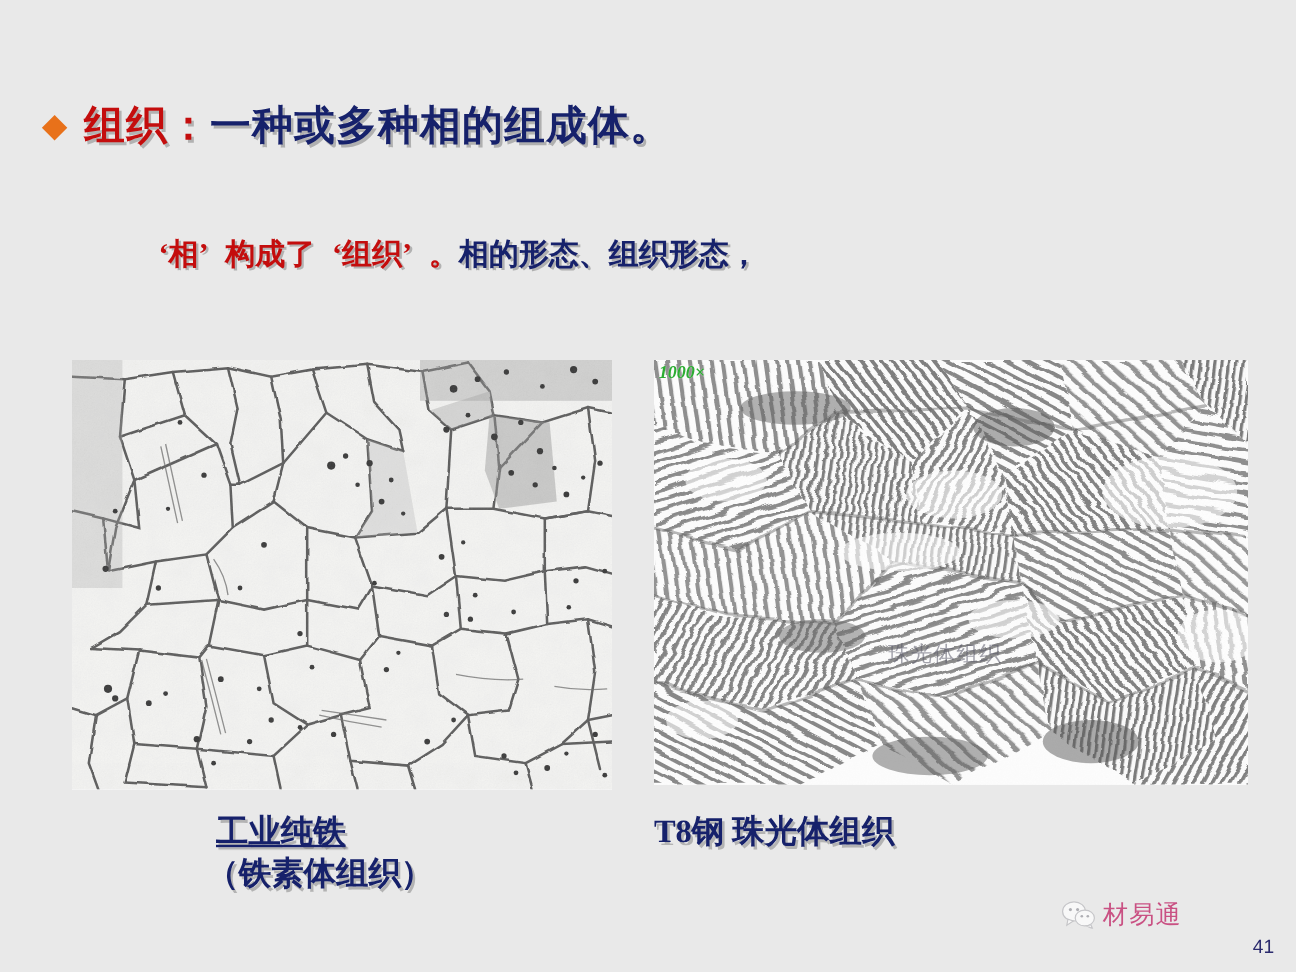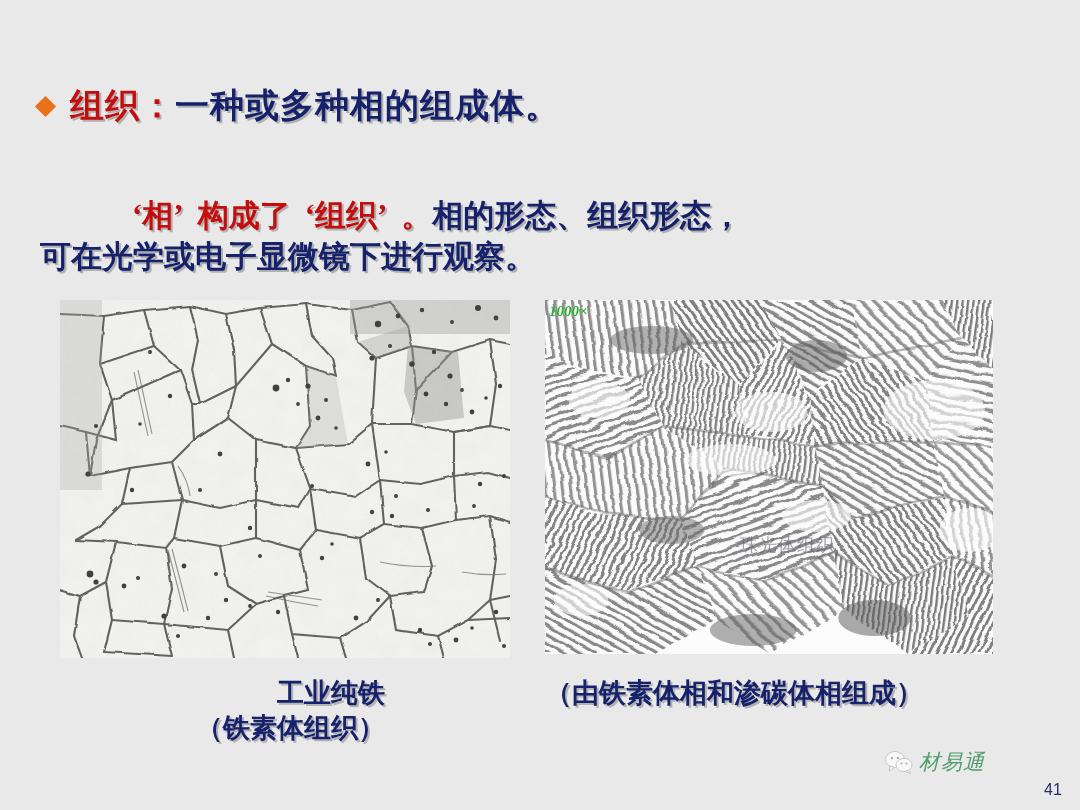--- a/index.html
+++ b/index.html
@@ -54,21 +54,21 @@
     color: #16216b;
     text-shadow: 2px 2px 0 rgba(120,120,120,0.5);
   }
 
   
   .para {
     position: absolute;
     left: 40px;
     top: 196px;
     width: 1020px;
-    font-size: 31px;
+    font-size: 25px;
     font-weight: bold;
     line-height: 1.32;
     letter-spacing: 0px;
   }
   .para .indent {
     display: inline-block;
     width: 92px;
   }
   .para .sp {
     display: inline-block;
@@ -83,21 +83,21 @@
   }
   #fig-ferrite {
     left: 60px;
     top: 300px;
     width: 450px;
     height: 358px;
   }
   #fig-pearlite {
     left: 545px;
     top: 300px;
-    width: 448px;
+    width: 495px;
     height: 354px;
   }
   .figure svg {
     display: block;
     width: 100%;
     height: 100%;
   }
   .mag-label {
     position: absolute;
     left: 4px;
@@ -127,27 +127,27 @@
     text-shadow: 2px 2px 0 rgba(125,125,125,0.5);
     line-height: 1.3;
   }
   #caption-left {
     left: 120px;
     top: 676px;
     font-size: 27px;
   }
   #caption-left .l1 {
     display: block;
+    text-decoration: underline;
     text-underline-offset: 2px;
     margin-left: 60px;
-    text-align: right;
   }
   #caption-left .l2 {
     display: block;
-    margin-left: 76px;
+    margin-left: 52px;
   }
   #caption-right {
     left: 545px;
     top: 676px;
     font-size: 27px;
   }
   #caption-right .l1 { display: block; }
   #caption-right .l2 { display: block; }
 
   
@@ -155,23 +155,22 @@
     position: absolute;
     left: 885px;
     top: 748px;
     display: flex;
     align-items: center;
     gap: 6px;
     opacity: 0.72;
   }
   #watermark .wm-text {
     font-size: 21px;
-    color: #15803d;
+    color: #be185d;
     font-family: "Liberation Serif", serif;
-    font-style: italic;
     letter-spacing: 1px;
   }
   .wechat-logo {
     width: 28px;
     height: 24px;
     position: relative;
   }
 
   #page-number {
     position: absolute;
@@ -186,21 +185,21 @@
 <body>
 
 <div id="slide">
 
   <div class="bullet-row">
     <div class="diamond-bullet"></div>
     <div class="heading-text"><span class="red">组织：</span><span class="navy">一种或多种相的组成体。</span></div>
   </div>
 
   <div class="para">
-    <span class="indent"></span><span class="red">‘相’</span><span class="sp"></span><span class="red">构成了</span><span class="sp"></span><span class="red">‘组织’</span><span class="sp"></span><span class="red">。</span><span class="navy">相的形态、组织形态，</span><br><span class="navy">可在光学或电子显微镜下进行观察。</span>
+    <span class="indent"></span><span class="red">‘相’</span><span class="sp"></span><span class="red">构成了</span><span class="sp"></span><span class="red">‘组织’</span><span class="sp"></span><span class="red">。</span><span class="navy">相的形态、组织形态，</span><br>
   </div>
 
   <div class="figure" id="fig-ferrite">
     <svg viewBox="0 0 450 358" preserveAspectRatio="none">
       <defs>
         <filter id="grain-noise-l">
           <feTurbulence type="fractalNoise" baseFrequency="0.85" numOctaves="3" seed="7"></feTurbulence>
           <feColorMatrix type="saturate" values="0"></feColorMatrix>
           <feComponentTransfer>
               <feFuncA type="linear" slope="0.30" intercept="0"></feFuncA>
@@ -506,21 +505,21 @@
     <div class="mag-label">1000×</div>
     <div class="inner-annot">珠光体组织</div>
   </div>
 
   <div class="caption" id="caption-left">
     <span class="l1">工业纯铁</span>
     <span class="l2">（铁素体组织）</span>
   </div>
 
   <div class="caption" id="caption-right">
-    <span class="l2">（由铁素体相和渗碳体相组成）</span>
+    <span class="l1">T8钢 珠光体组织</span>
   </div>
 
   <div id="watermark">
     <span class="wechat-logo">
       <svg viewBox="0 0 28 24" width="28" height="24">
         <ellipse cx="10" cy="9.5" rx="9.5" ry="8" fill="#ffffff" stroke="#b9b9bd" stroke-width="1"></ellipse>
         <path d="M5 16 L4 21 L9.5 17.5 Z" fill="#ffffff" stroke="#b9b9bd" stroke-width="1"></path>
         <circle cx="7" cy="8" r="1.3" fill="#9a9aa0"></circle>
         <circle cx="13" cy="8" r="1.3" fill="#9a9aa0"></circle>
         <ellipse cx="19" cy="15" rx="8" ry="6.6" fill="#ffffff" stroke="#b9b9bd" stroke-width="1"></ellipse>

